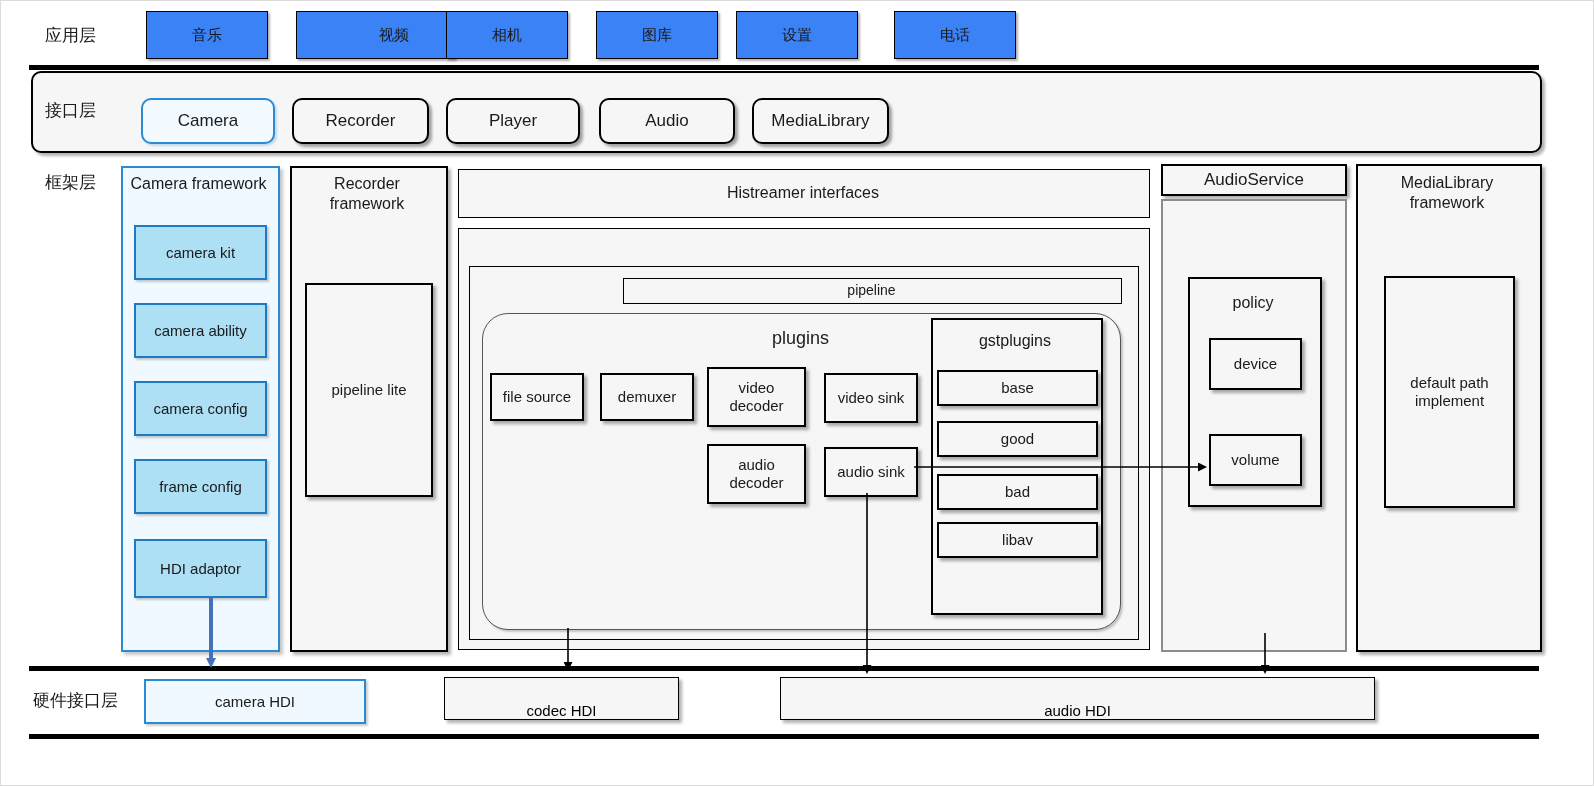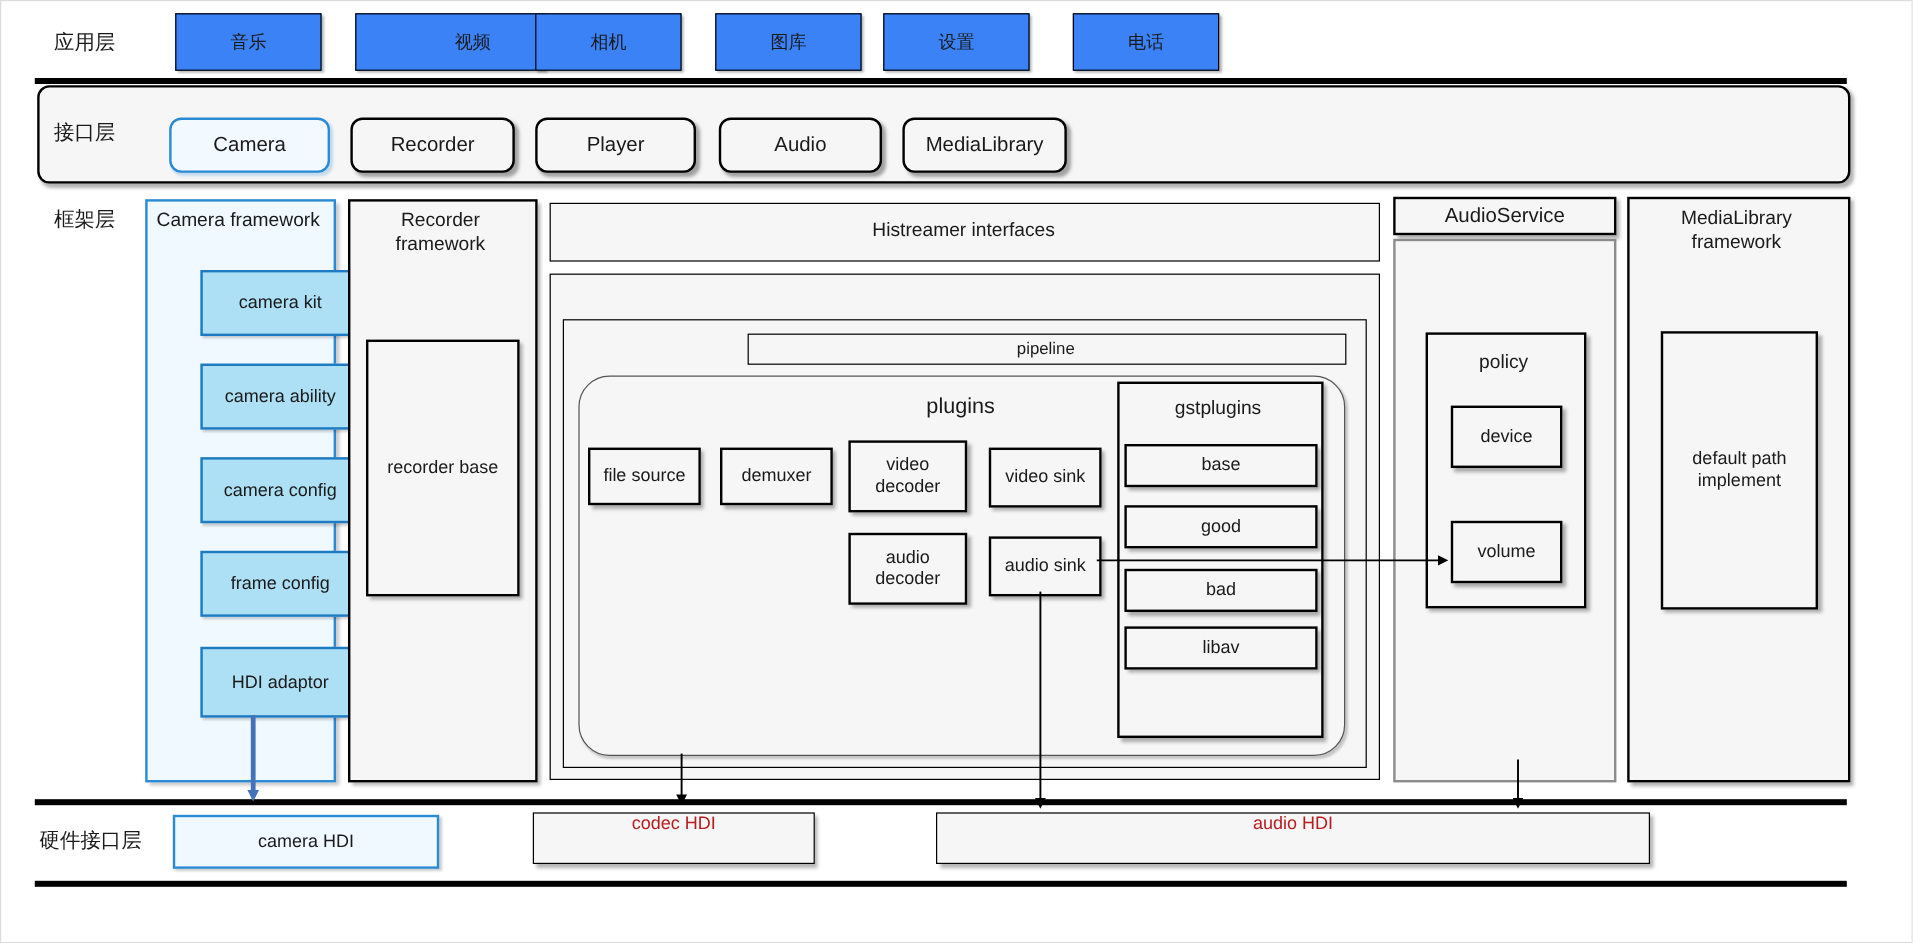--- a/index.html
+++ b/index.html
@@ -45,29 +45,29 @@
         display:flex;align-items:center;justify-content:center;text-align:center;
         font-size:15px;color:#1a1a1a;line-height:1.18;
         box-shadow:3px 3px 3px rgba(0,0,0,.32);}
 
   
   .cam-col{position:absolute;background:#f0f9ff;border:2px solid #2a8ad4;
            box-shadow:3px 3px 3px rgba(0,0,0,.22);}
   .cam-node{position:absolute;background:#addff5;border:2px solid #1f7bc1;
             display:flex;align-items:center;justify-content:center;
             font-size:15px;color:#1a1a1a;
-            box-shadow:2px 2px 2px rgba(0,0,0,.20);margin-left:33px;}
+            box-shadow:2px 2px 2px rgba(0,0,0,.20);}
   .cam-hdi{position:absolute;background:#f0f9ff;border:2px solid #2a8ad4;
            display:flex;align-items:center;justify-content:center;
            font-size:15px;color:#1a1a1a;
            box-shadow:2px 2px 2px rgba(0,0,0,.20);}
 
   .hdi-node{position:absolute;background:#f6f6f6;border:1.5px solid #000000;
-            display:flex;align-items:flex-start;justify-content:center;
-            font-size:15px;color:#b91c1c;
+            display:flex;align-items:flex-end;justify-content:center;
+            font-size:15px;color:#000000;
             box-shadow:3px 3px 3px rgba(0,0,0,.30);}
 
   svg.ov{position:absolute;left:0;top:0;width:1594px;height:786px;
          pointer-events:none;}
 </style>
 </head>
 <body>
 
 <div id="root">
 
@@ -132,21 +132,21 @@
     <span>frame config</span>
   </div>
   <div class="cam-node" style="left:133px;top:538px;width:129px;height:55px;">
     <span>HDI adaptor</span>
   </div>
 
   <div class="panel" style="left:289px;top:165px;width:154px;height:482px;"></div>
   <div class="ttl" style="left:289px;top:173px;width:154px;white-space:pre-line;">Recorder
 framework</div>
   <div class="node" style="left:304px;top:282px;width:124px;height:210px;">
-    <span>recorder  base</span>
+    <span>pipeline  lite</span>
   </div>
 
   <div class="panel-thin" style="left:457px;top:168px;width:690px;height:47px;"></div>
   <div class="ttl" style="left:457px;top:182px;width:690px;">Histreamer interfaces</div>
 
   <div class="panel-thin" style="left:457px;top:227px;width:690px;height:420px;"></div>
   <div class="panel-thin" style="left:468px;top:265px;width:668px;height:372px;"></div>
 
   <div class="panel-thin" style="left:622px;top:277px;width:497px;height:24px;"></div>
   <div class="ttl" style="left:622px;top:281px;width:497px;font-size:14px;">pipeline</div>

